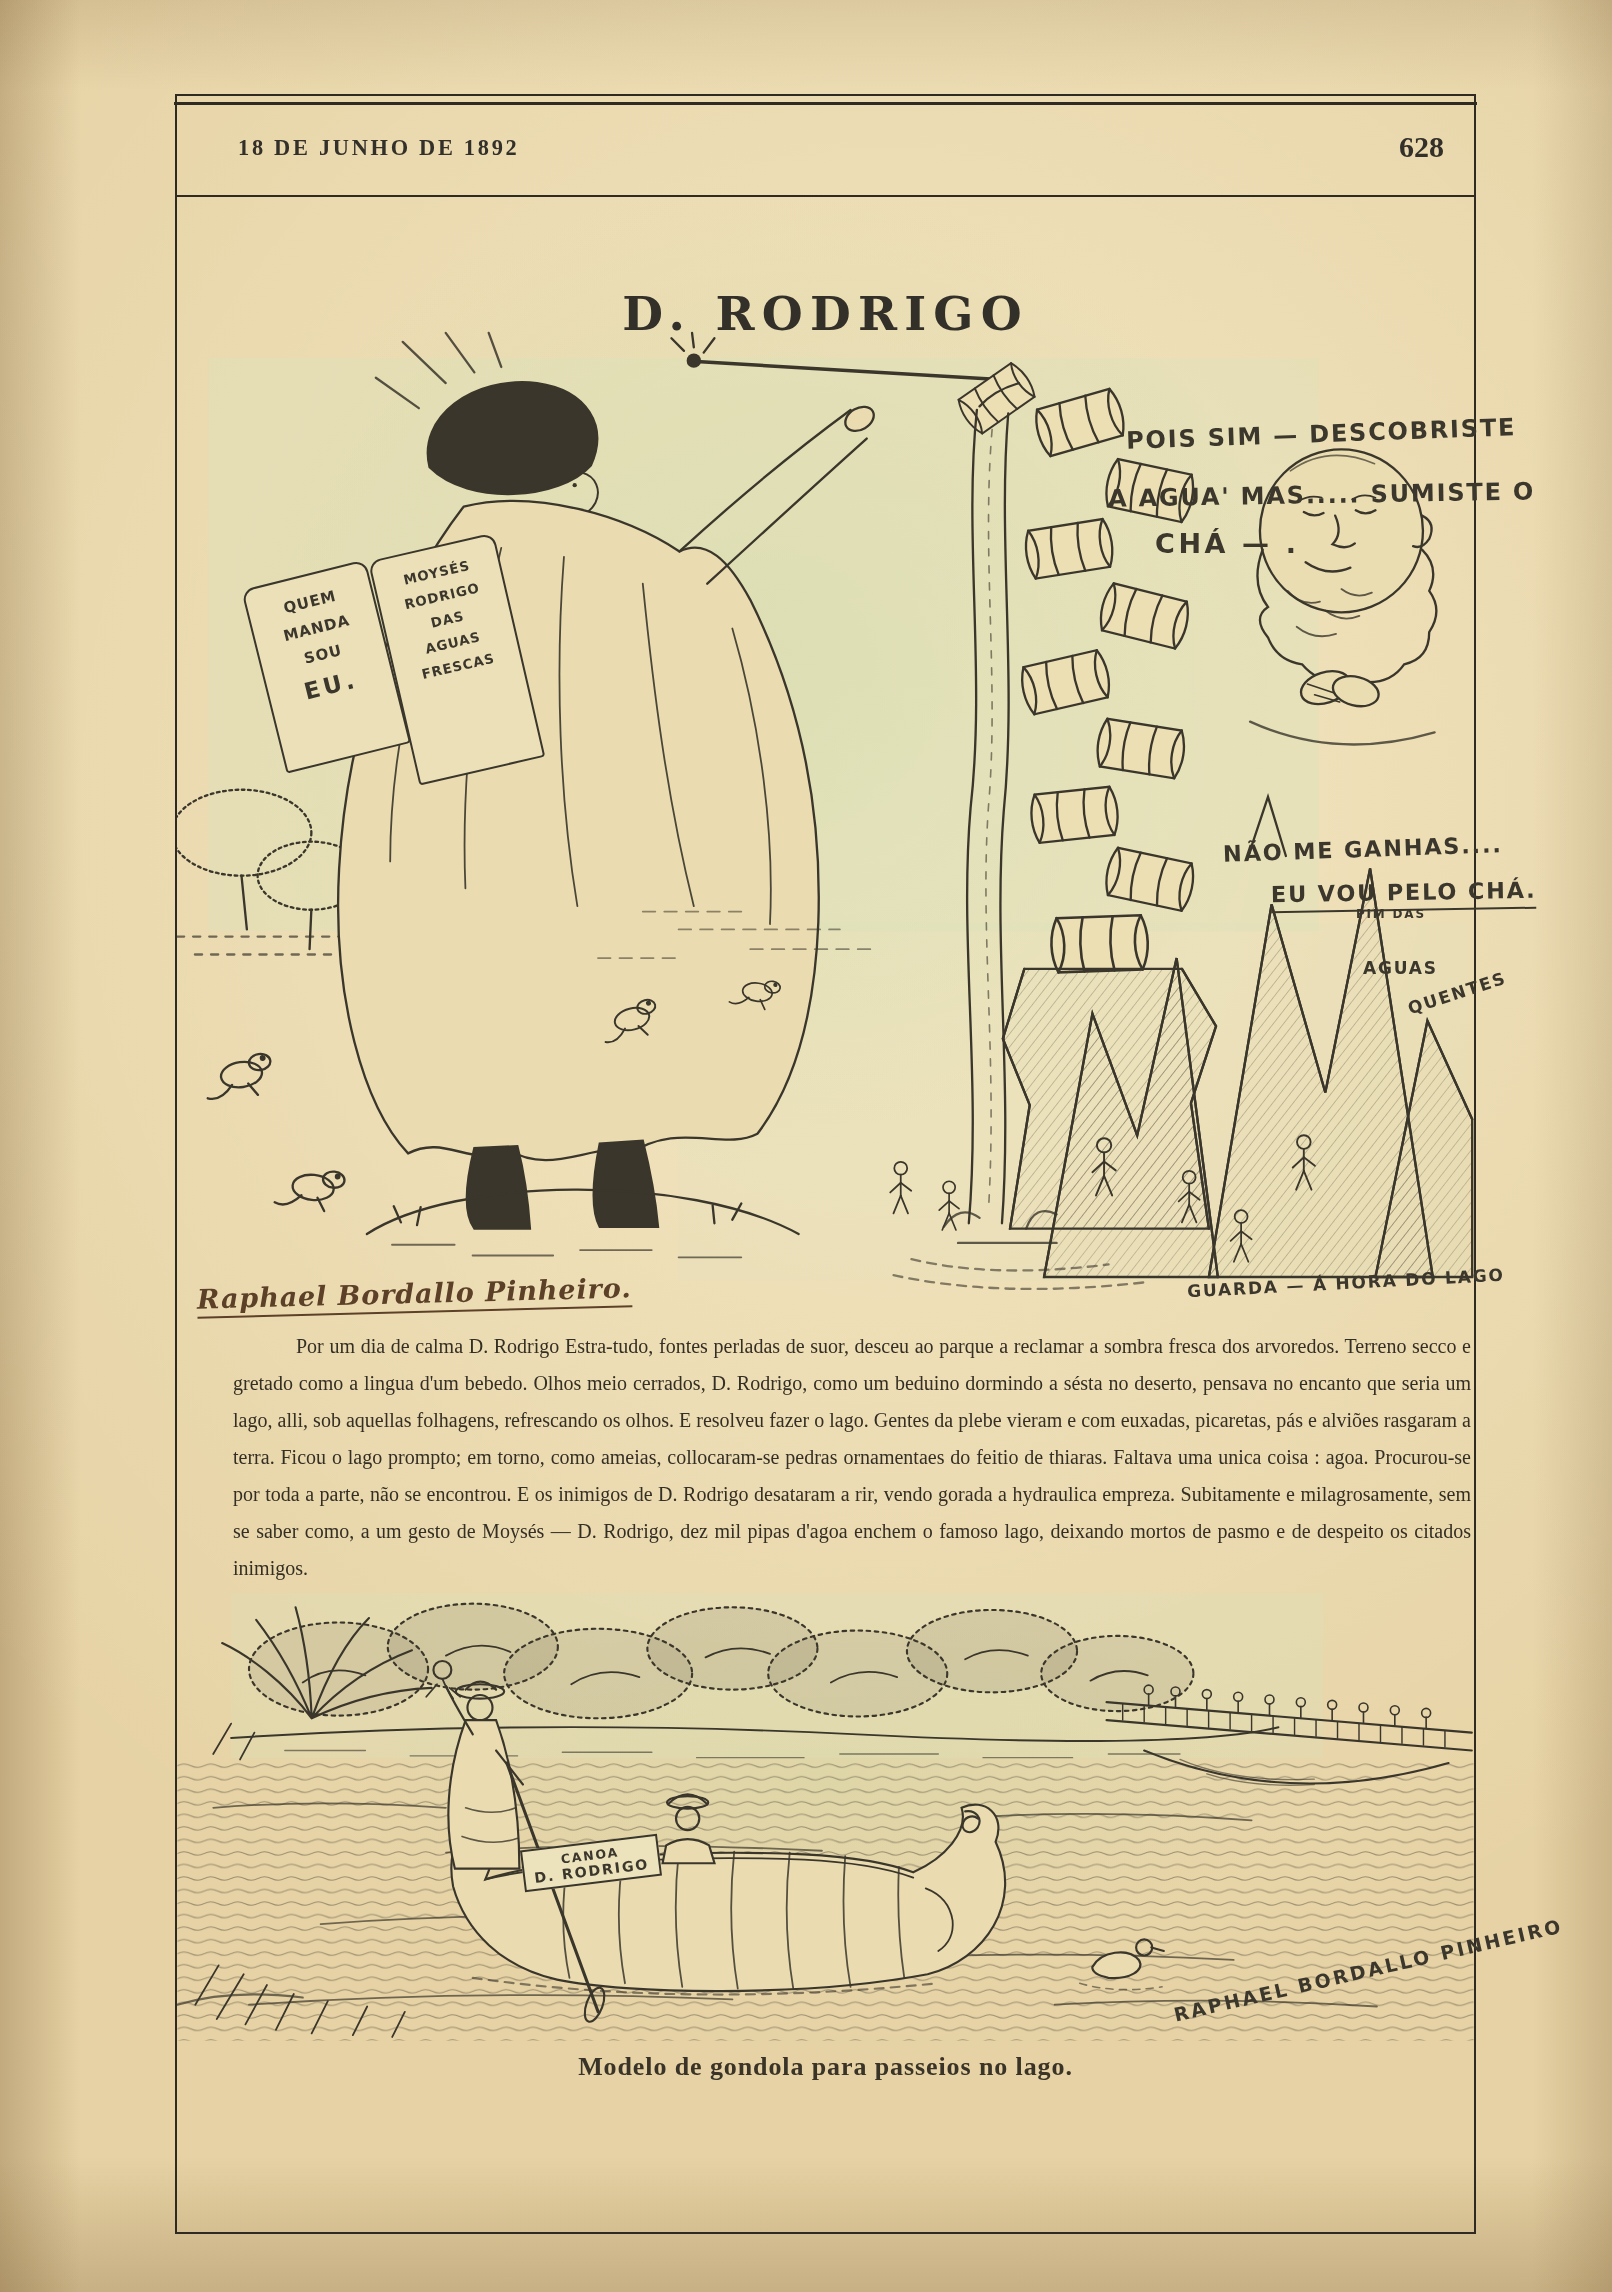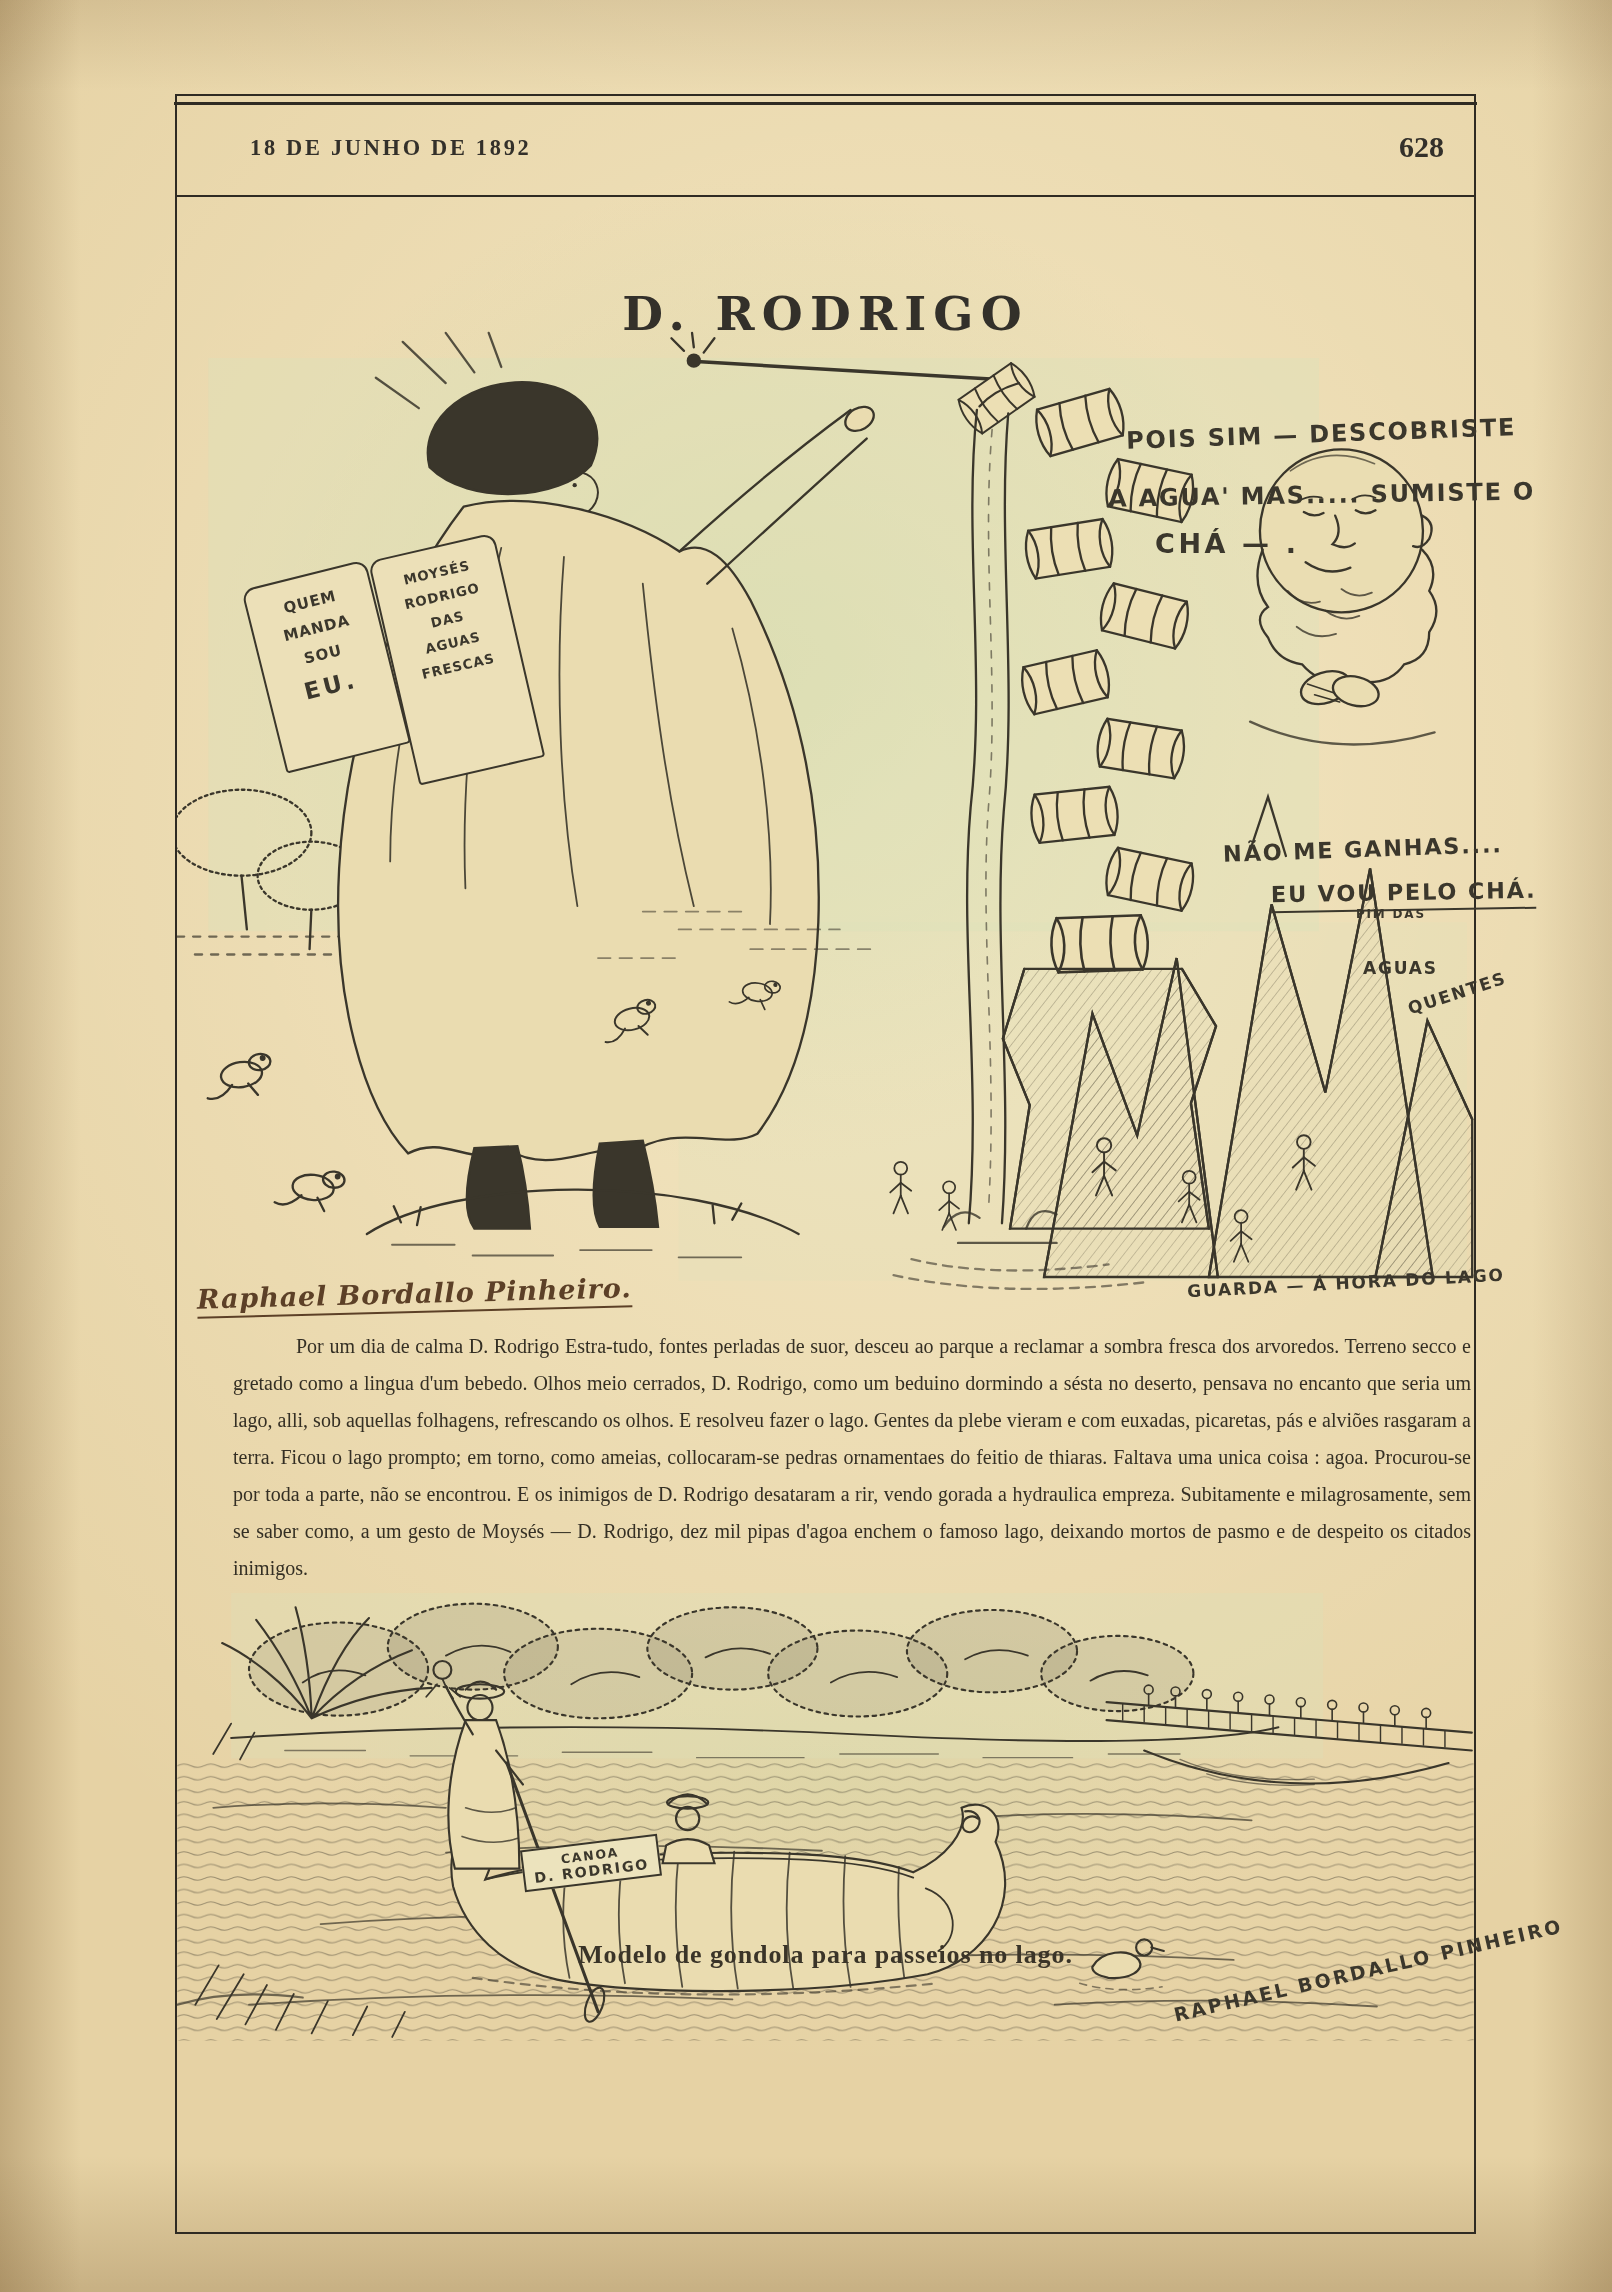--- a/index.html
+++ b/index.html
@@ -13,21 +13,21 @@
       linear-gradient(0deg, rgba(110,78,36,.26), rgba(110,78,36,0) 6%);
     font-family:"Liberation Serif", serif; color:#33302a;}
   .frame{position:absolute;left:175px;top:94px;width:1297px;height:2136px;
     border:2.7px solid #2f2b23;}
   .frame .toprule{position:absolute;left:-2.7px;right:-2.7px;top:6.3px;height:2.7px;background:#2f2b23;}
   .wash{position:absolute;left:0;top:0;width:100%;height:100%;pointer-events:none;z-index:1;
     background:
       radial-gradient(ellipse 62% 34% at 45% 27%, rgba(198,210,158,.45), rgba(198,210,158,0) 68%),
       radial-gradient(ellipse 55% 11% at 50% 79%, rgba(198,210,158,.30), rgba(198,210,158,0) 70%);}
   .hdr{position:absolute;left:0;top:0;width:100%;height:99px;border-bottom:2.7px solid #2f2b23;z-index:3;}
-  .hdr-date{position:absolute;left:61px;top:39px;font-size:22.4px;letter-spacing:2.7px;font-weight:700;margin-left:12px;}
+  .hdr-date{position:absolute;left:61px;top:39px;font-size:22.4px;letter-spacing:2.7px;font-weight:700;}
   .hdr-mast{position:absolute;left:0;top:36px;width:100%;text-align:center;font-size:28px;letter-spacing:3.6px;font-weight:700;}
   .hdr-num{position:absolute;right:30px;top:34px;font-size:30px;font-weight:700;}
   .title{position:absolute;left:0;top:104px;width:100%;text-align:center;z-index:3;
     font-family:"DejaVu Serif",serif;font-weight:700;font-size:70px;letter-spacing:14.3px;color:#33302a;}
   .subtitle{position:absolute;left:0;top:190px;width:100%;text-align:center;z-index:3;
     font-family:"DejaVu Serif",serif;font-weight:700;font-size:47px;letter-spacing:7.2px;}
   svg.art{position:absolute;left:0;z-index:2;}
   .hand{font-family:"DejaVu Sans",sans-serif;font-weight:700;color:#3b372c;letter-spacing:1.8px;position:absolute;z-index:4;white-space:nowrap;}
   .sp-top1{left:949px;top:324px;font-size:24px;transform:rotate(-2deg);}
   .sp-top2{left:931px;top:385px;font-size:24px;transform:rotate(-1deg);}
@@ -50,21 +50,21 @@
   .article{position:absolute;left:56px;top:1232px;width:1238px;z-index:4;
     font-size:20px;line-height:37px;text-align:justify;text-indent:63px;color:#342f24;}
   .lament{position:absolute;left:43px;top:1859px;z-index:4;}
   .lament div{font-family:"DejaVu Sans",sans-serif;font-weight:700;font-size:19px;line-height:24px;letter-spacing:0.9px;color:#4a4140;white-space:nowrap;}
   .plate{position:absolute;left:345px;top:1746px;z-index:4;background:#ece3bd;border:2.2px solid #3a362b;
     padding:3.6px 9px;text-align:center;transform:rotate(-7deg);}
   .plate div{font-family:"DejaVu Sans",sans-serif;font-weight:700;color:#3b372c;letter-spacing:1.8px;}
   .plate div:first-child{font-size:12.5px;}
   .plate div:last-child{font-size:14.3px;}
   .sig2{left:992px;top:1863px;font-size:19px;letter-spacing:2.7px;transform:rotate(-13deg);}
-  .caption{position:absolute;left:0;top:1844px;width:100%;text-align:center;z-index:4;
+  .caption{position:absolute;left:0;top:1956px;width:100%;text-align:center;z-index:4;
     font-weight:700;font-size:26px;letter-spacing:0.9px;color:#3a3428;}
 </style>
 </head>
 <body>
 
 <div class="page">
  <div class="frame">
   <div class="toprule"></div>
   <div class="wash"></div>
 

